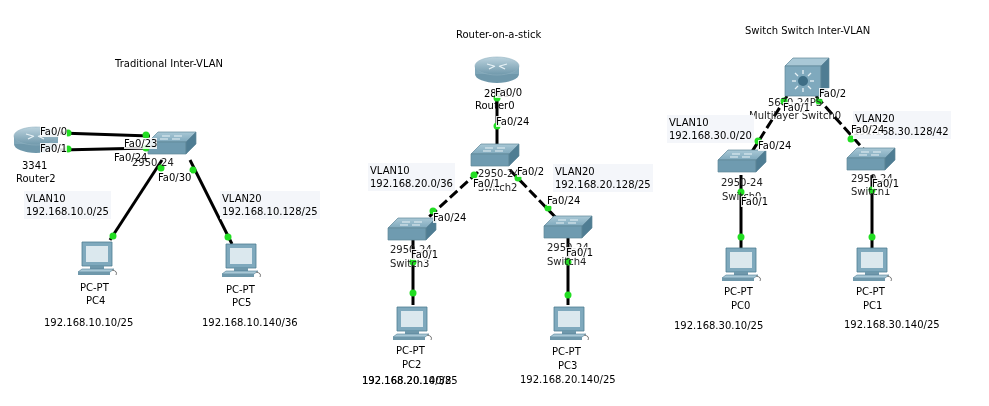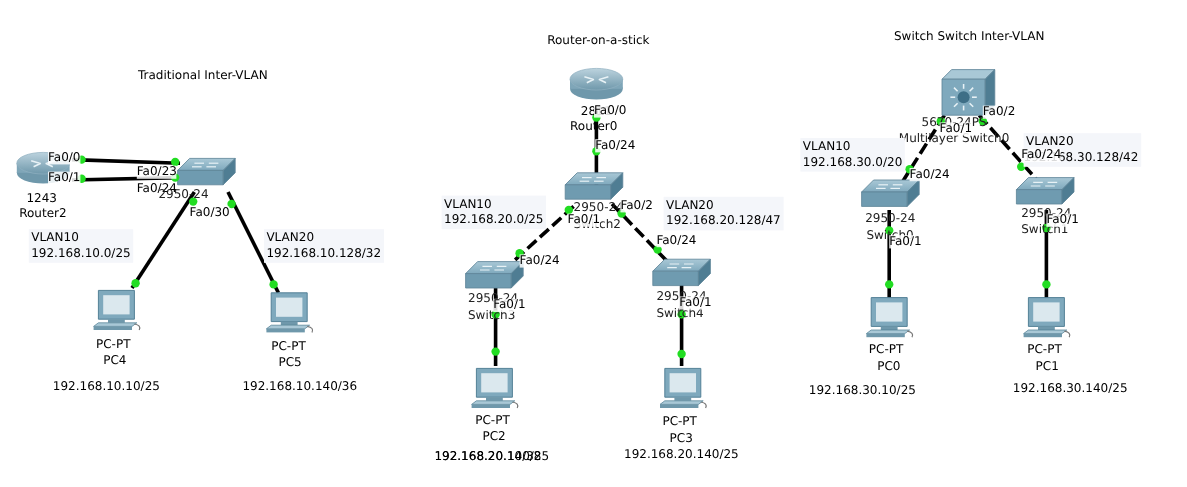--- a/index.html
+++ b/index.html
@@ -134,56 +134,56 @@
       <circle cx="872" cy="237" r="3.5"></circle>
   </g>
 </svg>
 
 <div class="title" style="left:115px;top:58px">Traditional Inter-VLAN</div>
 <div class="title" style="left:456px;top:29px">Router-on-a-stick</div>
 <div class="title" style="left:745px;top:25px">Switch Switch Inter-VLAN</div>
 
 <div class="port" style="left:40px;top:126px">Fa0/0</div>
 <div class="port" style="left:40px;top:143px">Fa0/1</div>
-<div class="lbl" style="left:22px;top:160px">1243</div>
+<div class="lbl" style="left:22px;top:160px">3341</div>
 <div class="lbl" style="left:16px;top:173px">Router2</div>
-<div class="port" style="left:114px;top:138px">Fa0/23</div>
+<div class="port" style="left:124px;top:138px">Fa0/23</div>
 <div class="port" style="left:114px;top:152px">Fa0/24</div>
 <div class="lbl" style="left:132px;top:157px;color:#222">2950-24</div>
 <div class="port" style="left:158px;top:172px">Fa0/30</div>
 <div class="note" style="left:24px;top:191px">
   <div>VLAN10</div>
   <div>192.168.10.0/25</div>
 </div>
 <div class="note" style="left:220px;top:191px">
   <div>VLAN20</div>
-  <div>192.168.10.128/32</div>
+  <div>192.168.10.128/25</div>
 </div>
 <div class="lbl" style="left:80px;top:282px">PC-PT</div>
 <div class="lbl" style="left:86px;top:295px">PC4</div>
 <div class="lbl" style="left:44px;top:317px">192.168.10.10/25</div>
 <div class="lbl" style="left:226px;top:284px">PC-PT</div>
 <div class="lbl" style="left:232px;top:297px">PC5</div>
 <div class="lbl" style="left:202px;top:317px">192.168.10.140/36</div>
 
 <div class="lbl" style="left:484px;top:88px">2811</div>
 <div class="port" style="left:495px;top:87px">Fa0/0</div>
 <div class="lbl" style="left:475px;top:100px">Router0</div>
 <div class="port" style="left:496px;top:116px">Fa0/24</div>
 <div class="lbl" style="left:478px;top:168px;color:#222">2950-24</div>
 <div class="lbl" style="left:478px;top:182px;color:#222">Switch2</div>
 <div class="port" style="left:473px;top:178px">Fa0/1</div>
 <div class="port" style="left:517px;top:166px">Fa0/2</div>
 <div class="note" style="left:368px;top:163px">
   <div>VLAN10</div>
-  <div>192.168.20.0/25</div>
+  <div>192.168.20.0/36</div>
 </div>
 <div class="note" style="left:553px;top:164px">
   <div>VLAN20</div>
-  <div>192.168.20.128/47</div>
+  <div>192.168.20.128/25</div>
 </div>
 <div class="port" style="left:433px;top:212px">Fa0/24</div>
 <div class="port" style="left:547px;top:195px">Fa0/24</div>
 <div class="lbl" style="left:390px;top:244px;color:#222">2950-24</div>
 <div class="lbl" style="left:390px;top:258px;color:#222">Switch3</div>
 <div class="port" style="left:411px;top:249px">Fa0/1</div>
 <div class="lbl" style="left:547px;top:242px;color:#222">2950-24</div>
 <div class="lbl" style="left:547px;top:256px;color:#222">Switch4</div>
 <div class="port" style="left:566px;top:247px">Fa0/1</div>
 <div class="lbl" style="left:396px;top:345px">PC-PT</div>

